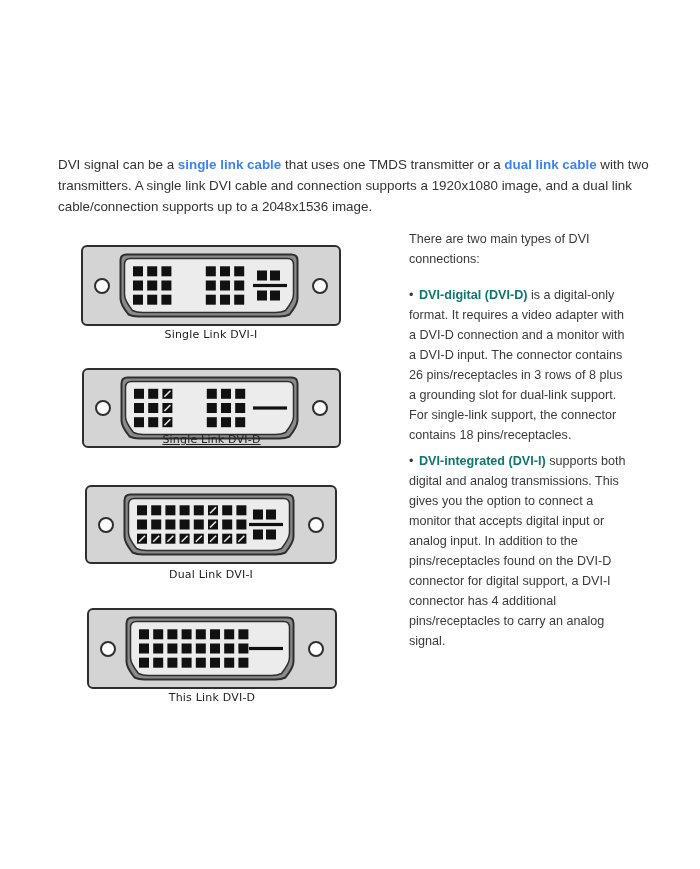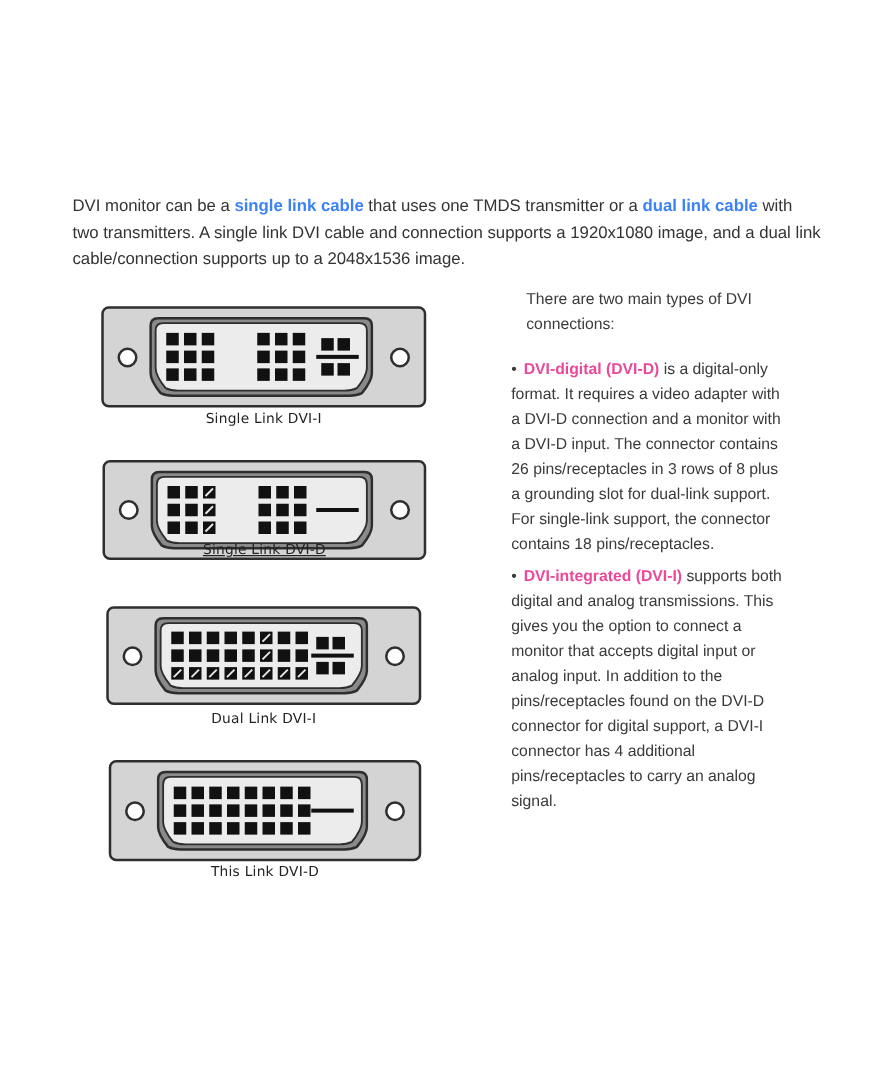--- a/index.html
+++ b/index.html
@@ -3,39 +3,39 @@
 <meta charset="utf-8">
 <style>
   html, body { margin: 0; padding: 0; background: #ffffff; }
   body { width: 700px; height: 869px; position: relative; overflow: hidden;
          font-family: "Liberation Sans", sans-serif; color: #3a3a3a; }
   .intro { position: absolute; left: 58px; top: 154px; width: 600px;
            font-size: 13.4px; line-height: 21px; color: #333; }
   .intro b { color: #3b82f6; }
   .side { position: absolute; left: 409px; top: 229px; width: 222px;
           font-size: 12.6px; line-height: 20px; color: #3a3a3a; }
-  .side p { margin: 0 0 16px 12px; }
+  .side p { margin: 0 0 16px 0; }
   .side .item { margin: 0 0 6px 0; }
-  .side b { color: #ec4899; }
+  .side b { color: #0f766e; }
   .bullet { display: inline-block; width: 10px; }
 
   .conn { position: absolute; }
   .plate { position: absolute; background: #d4d4d4; border: 2px solid #2e2e2e;
            border-radius: 6px; box-sizing: border-box; }
   .hole { position: absolute; width: 16px; height: 16px; border-radius: 50%;
           background: #fff; border: 2px solid #2e2e2e; box-sizing: border-box; }
   .shell { position: absolute; }
   .caption { position: absolute; text-align: center; font-family: "DejaVu Sans", sans-serif;
              font-size: 11px; color: #222; letter-spacing: 0.2px; }
 </style>
 </head>
 <body>
 
 <div class="intro">
-  <span>DVI monitor can be a </span><b>single link cable</b><span> that uses one TMDS transmitter or a </span><b>dual link cable</b><span> with two transmitters. A single link DVI cable and connection supports a 1920x1080 image, and a dual link cable/connection supports up to a 2048x1536 image.</span>
+  <span>DVI signal can be a </span><b>single link cable</b><span> that uses one TMDS transmitter or a </span><b>dual link cable</b><span> with two transmitters. A single link DVI cable and connection supports a 1920x1080 image, and a dual link cable/connection supports up to a 2048x1536 image.</span>
 </div>
 
 <div id="diagrams">
     <div class="conn">
       <div class="plate" style="left: 81px; top: 245px; width: 260px; height: 81px;"></div>
       <div class="hole" style="left: 94px; top: 277.5px;"></div>
       <div class="hole" style="left: 312px; top: 277.5px;"></div>
       <svg width="180" height="65" class="shell" style="left: 119px; top: 253px;">
         <path d="M7.5,1.5 L172.5,1.5 Q178.5,1.5 178.5,7.5 L178.5,45.5 Q178.5,51.5 170.5,61.5 Q166.5,63.5 160.5,63.5 L19.5,63.5 Q13.5,63.5 9.5,61.5 Q1.5,51.5 1.5,45.5 L1.5,7.5 Q1.5,1.5 7.5,1.5 Z" fill="#8a8a8a" stroke="#2e2e2e" stroke-width="2"></path>
         <path d="M11.5,5.5 L168.5,5.5 Q174.5,5.5 174.5,11.5 L174.5,41.5 Q174.5,47.5 166.5,57.5 Q162.5,59.5 156.5,59.5 L23.5,59.5 Q17.5,59.5 13.5,57.5 Q5.5,47.5 5.5,41.5 L5.5,11.5 Q5.5,5.5 11.5,5.5 Z" fill="#ececec" stroke="#2e2e2e" stroke-width="1.5"></path>

